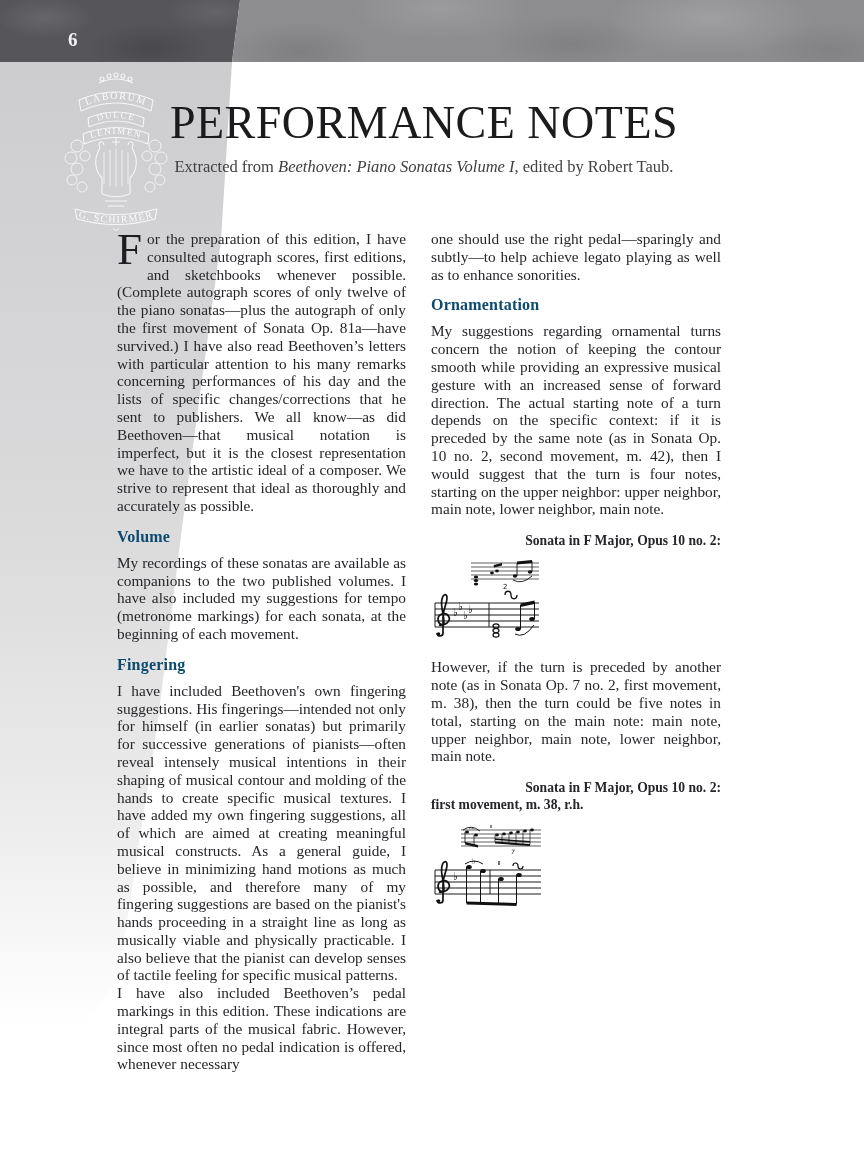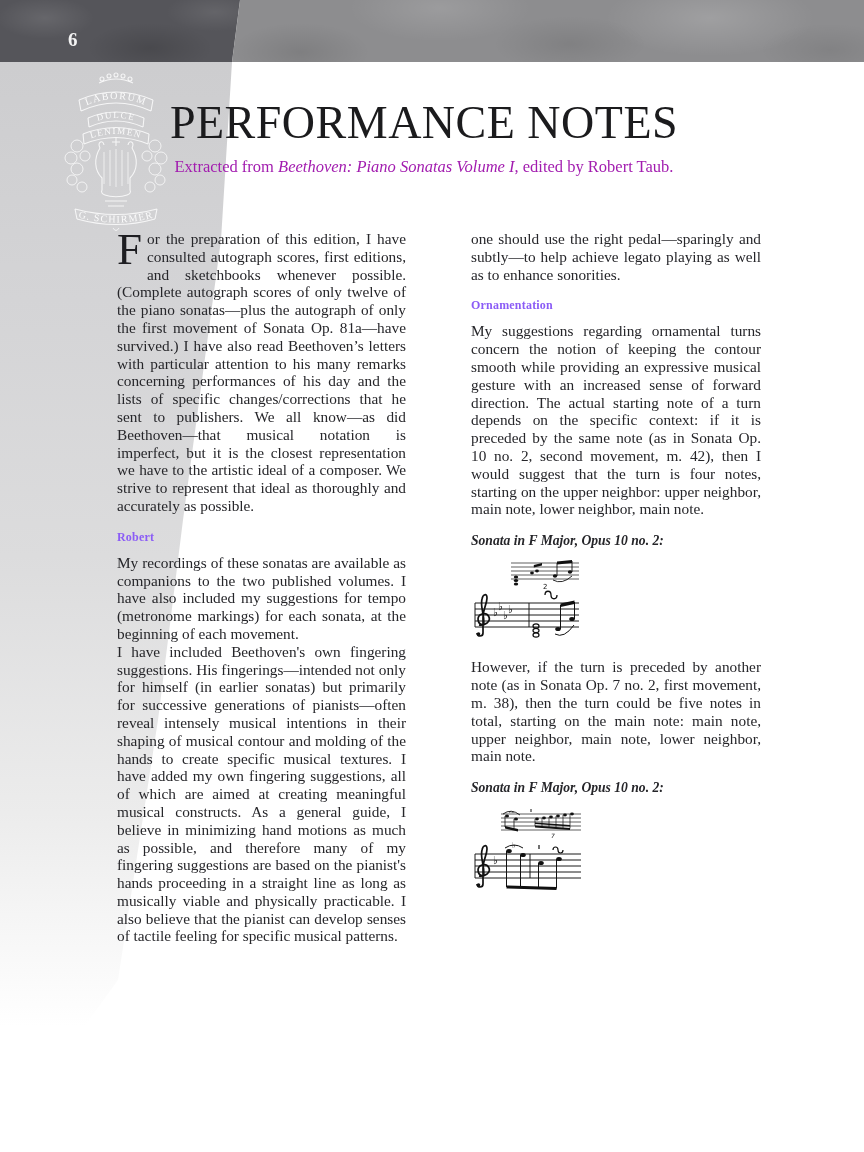--- a/index.html
+++ b/index.html
@@ -27,32 +27,32 @@
            radial-gradient(100px 38px at 830px 50px, rgba(0,0,0,0.08), transparent 70%),
            #8d8d8f;}
 
   .page-num{position:absolute;left:68px;top:29px;font-size:19px;font-weight:bold;color:#f4f4f4;}
 
   .emblem{position:absolute;left:55px;top:68px;width:122px;height:166px;}
 
   
   .title-block{position:absolute;left:0;top:98px;width:848px;text-align:center;}
   .title{font-size:46px;line-height:50px;color:#1b1b1d;letter-spacing:0.5px;font-weight:normal;margin:0;}
-  .subtitle{margin-top:9px;font-size:16.5px;color:#a21caf;}
+  .subtitle{margin-top:9px;font-size:16.5px;color:#404040;}
   .subtitle .ital{font-style:italic;}
 
   
   .col{position:absolute;top:230px;font-size:15.3px;line-height:17.8px;text-align:justify;}
   .col-left{left:117px;width:289px;}
-  .col-right{left:431px;width:290px;margin-left:40px;}
+  .col-right{left:431px;width:290px;}
   .col p{margin:0;}
-  .col h3{font-size:12px;line-height:18px;margin:13px 0 8px;color:#8b5cf6;letter-spacing:0.2px;}
+  .col h3{font-size:16px;line-height:18px;margin:13px 0 8px;color:#0c4a6e;letter-spacing:0.2px;}
   .dropcap{float:left;font-size:45px;line-height:33px;padding:3px 5px 0 0;color:#1e1e22;}
   .caption{margin-top:15px;font-size:13.6px;line-height:16.5px;font-weight:bold;text-align:left;}
-  .caption .ital{font-style:italic;}
+  .caption .ital{text-align:right;}
   .music-figure{margin:9px 0 12px 2px;}
   .stave{stroke:#1a1a1a;stroke-width:1;}
   .stave-sm{stroke:#1a1a1a;stroke-width:0.7;}
   .mus{fill:#111;}
 </style>
 </head>
 <body>
 
 <div id="page">
 
@@ -138,25 +138,27 @@
   <div class="title-block">
     <h1 class="title">PERFORMANCE NOTES</h1>
     <div class="subtitle">
       <span>Extracted from </span><span class="ital">Beethoven: Piano Sonatas Volume I</span><span>, edited by Robert Taub.</span>
     </div>
   </div>
 
   <div class="col col-left">
     <p><span class="dropcap">F</span><span>or the preparation of this edition, I have consulted autograph scores, first editions, and sketchbooks whenever possible. (Complete autograph scores of only twelve of the piano sonatas—plus the autograph of only the first movement of Sonata Op. 81a—have survived.) I have also read Beethoven’s letters with particular attention to his many remarks concerning performances of his day and the lists of specific changes/corrections that he sent to publishers. We all know—as did Beethoven—that musical notation is imperfect, but it is the closest representation we have to the artistic ideal of a composer. We strive to represent that ideal as thoroughly and accurately as possible.</span></p>
 
-    <h3>Robert</h3>
+    <h3>Volume</h3>
     <p>My recordings of these sonatas are available as companions to the two published volumes. I have also included my suggestions for tempo (metronome markings) for each sonata, at the beginning of each movement.</p>
 
+    <h3>Fingering</h3>
     <p>I have included Beethoven's own fingering suggestions. His fingerings—intended not only for himself (in earlier sonatas) but primarily for successive generations of pianists—often reveal intensely musical intentions in their shaping of musical contour and molding of the hands to create specific musical textures. I have added my own fingering suggestions, all of which are aimed at creating meaningful musical constructs. As a general guide, I believe in minimizing hand motions as much as possible, and therefore many of my fingering suggestions are based on the pianist's hands proceeding in a straight line as long as musically viable and physically practicable. I also believe that the pianist can develop senses of tactile feeling for specific musical patterns.</p>
 
+    <p>I have also included Beethoven’s pedal markings in this edition. These indications are integral parts of the musical fabric. However, since most often no pedal indication is offered, whenever necessary</p>
   </div>
 
   <div class="col col-right">
     <p>one should use the right pedal—sparingly and subtly—to help achieve legato playing as well as to enhance sonorities.</p>
 
     <h3>Ornamentation</h3>
     <p>My suggestions regarding ornamental turns concern the notion of keeping the contour smooth while providing an expressive musical gesture with an increased sense of forward direction. The actual starting note of a turn depends on the specific context: if it is preceded by the same note (as in Sonata Op. 10 no. 2, second movement, m. 42), then I would suggest that the turn is four notes, starting on the upper neighbor: upper neighbor, main note, lower neighbor, main note.</p>
 
     <div class="caption">
       <div class="ital">Sonata in F Major, Opus 10 no. 2:</div>
@@ -220,20 +222,21 @@
             <path d="M82,75 Q91,80 101,66" fill="none" stroke="#111" stroke-width="1"></path>
           </g>
         </g>
       </svg>
     </div>
 
     <p>However, if the turn is preceded by another note (as in Sonata Op. 7 no. 2, first movement, m. 38), then the turn could be five notes in total, starting on the main note: main note, upper neighbor, main note, lower neighbor, main note.</p>
 
     <div class="caption">
       <div class="ital">Sonata in F Major, Opus 10 no. 2:</div>
+      <div>first movement, m. 38, r.h.</div>
     </div>
 
     <div class="music-figure">
       <svg width="115" height="96" viewBox="0 0 115 96">
 
         <g>
           <path class="stave-sm" d="M28,8 H108 M28,12 H108 M28,16 H108 M28,20 H108 M28,24 H108"></path>
           <g class="mus">
             <ellipse cx="34" cy="10" rx="2" ry="1.5"></ellipse>
               <ellipse cx="43" cy="13" rx="2" ry="1.5"></ellipse>

